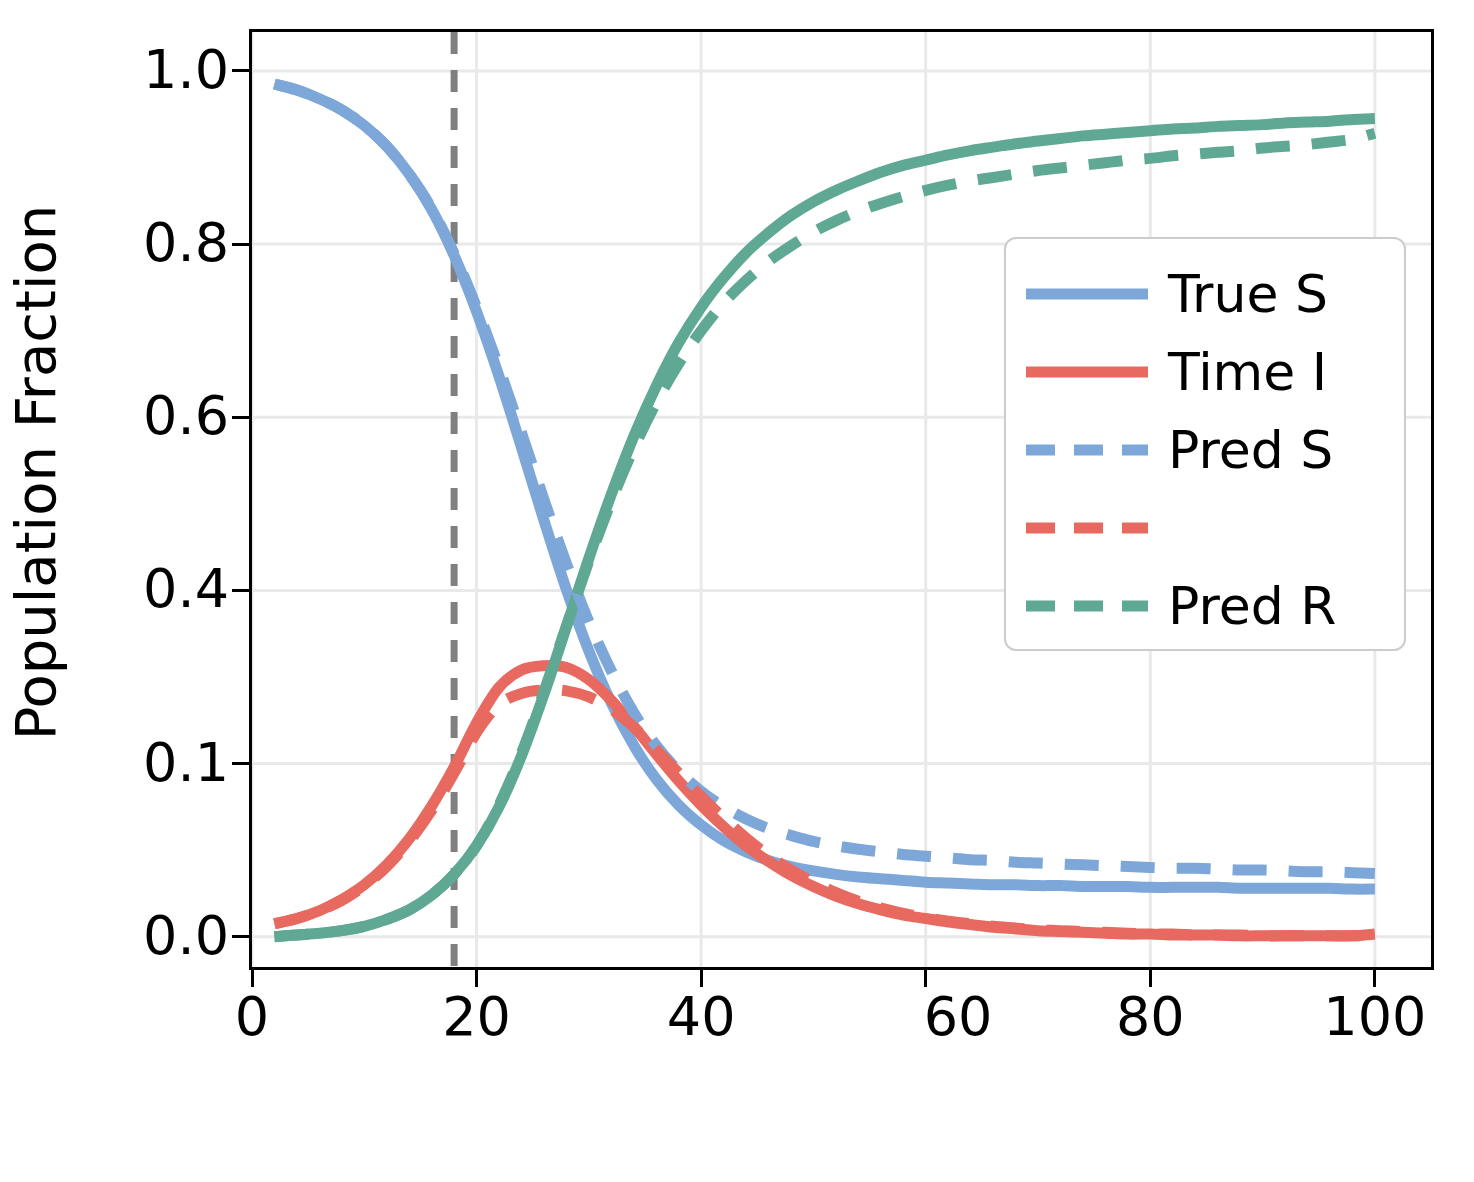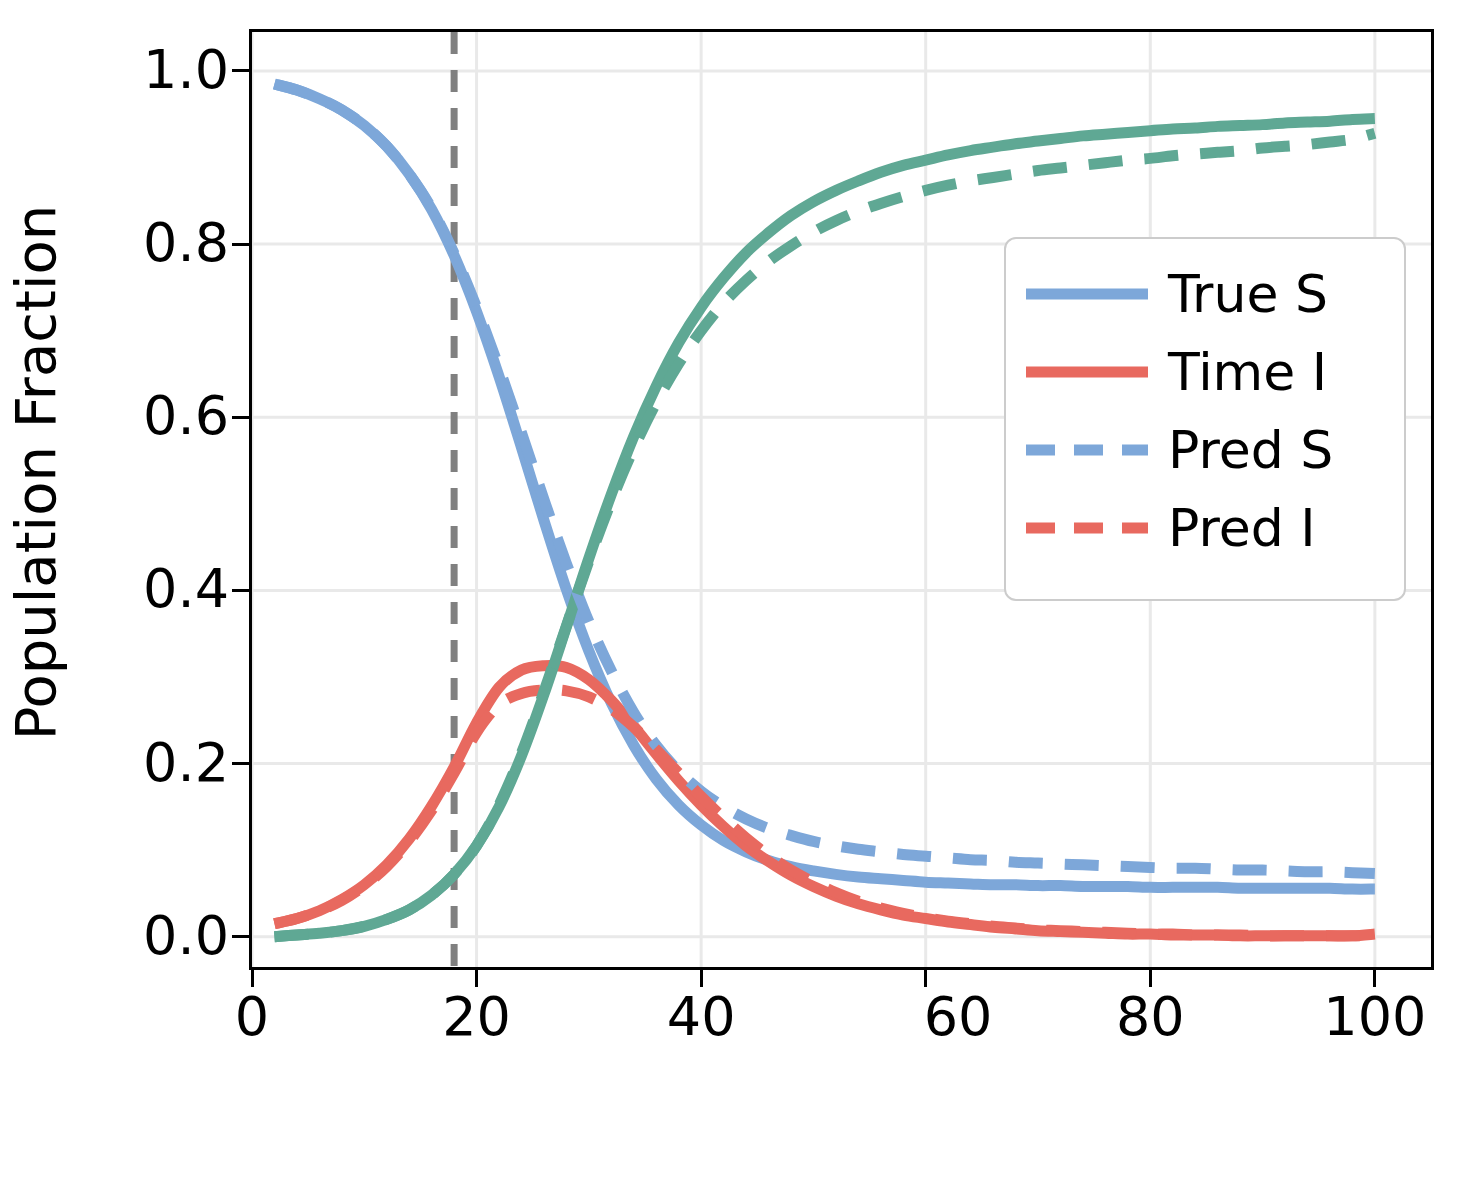--- a/index.html
+++ b/index.html
@@ -79,21 +79,21 @@
   
   #legend {
     position: absolute;
     left: 1004px;
     top: 237px;
     width: 402px;
     box-sizing: border-box;
     background: #ffffff;
     border: 2px solid #cccccc;
     border-radius: 12px;
-    padding: 16px 18px 32px 18px;
+    padding: 16px 18px 4px 18px;
   }
   .legend-row {
     display: flex;
     align-items: center;
     height: 78px;
   }
   .legend-swatch {
     width: 126px;
     height: 30px;
     flex: 0 0 126px;
@@ -141,21 +141,21 @@
           <path d="M 22.46 904.70 C 26.20 904.41, 37.43 903.54, 44.91 902.97 C 52.40 902.39, 59.89 901.96, 67.37 901.24 C 74.86 900.51, 82.34 899.79, 89.83 898.64 C 97.31 897.48, 104.80 896.19, 112.29 894.31 C 119.77 892.43, 127.26 890.13, 134.74 887.38 C 142.23 884.64, 149.71 881.90, 157.20 877.86 C 164.69 873.82, 172.17 869.06, 179.66 863.14 C 187.14 857.23, 194.63 850.59, 202.11 842.37 C 209.60 834.14, 217.09 825.34, 224.57 813.80 C 232.06 802.25, 239.54 788.55, 247.03 773.11 C 254.51 757.67, 262.00 740.06, 269.49 721.16 C 276.97 702.26, 284.46 680.91, 291.94 659.69 C 299.43 638.48, 306.91 615.69, 314.40 593.90 C 321.89 572.11, 329.37 549.75, 336.86 528.97 C 344.34 508.19, 351.83 487.99, 359.31 469.23 C 366.80 450.47, 374.29 432.87, 381.77 416.42 C 389.26 399.97, 396.74 384.68, 404.23 370.54 C 411.71 356.40, 419.20 343.55, 426.69 331.58 C 434.17 319.60, 441.66 308.78, 449.14 298.68 C 456.63 288.58, 464.11 279.35, 471.60 270.98 C 479.09 262.61, 486.57 255.39, 494.06 248.47 C 501.54 241.54, 509.03 235.19, 516.51 229.42 C 524.00 223.65, 531.49 218.74, 538.97 213.84 C 546.46 208.93, 553.94 204.17, 561.43 199.99 C 568.91 195.80, 576.40 192.19, 583.89 188.73 C 591.37 185.27, 598.86 182.09, 606.34 179.21 C 613.83 176.32, 621.31 173.87, 628.80 171.42 C 636.29 168.96, 643.77 166.66, 651.26 164.49 C 658.74 162.33, 666.23 160.31, 673.71 158.43 C 681.20 156.55, 688.69 154.82, 696.17 153.24 C 703.66 151.65, 711.14 150.21, 718.63 148.91 C 726.11 147.61, 733.60 146.60, 741.09 145.44 C 748.57 144.29, 756.06 143.14, 763.54 141.98 C 771.03 140.83, 778.51 139.53, 786.00 138.52 C 793.49 137.51, 800.97 136.79, 808.46 135.92 C 815.94 135.06, 823.43 134.19, 830.91 133.32 C 838.40 132.46, 845.89 131.59, 853.37 130.73 C 860.86 129.86, 868.34 128.85, 875.83 128.13 C 883.31 127.41, 890.80 127.12, 898.29 126.40 C 905.77 125.68, 913.26 124.52, 920.74 123.80 C 928.23 123.08, 935.71 122.65, 943.20 122.07 C 950.69 121.49, 958.17 120.92, 965.66 120.34 C 973.14 119.76, 980.63 119.33, 988.11 118.61 C 995.60 117.89, 1003.09 116.73, 1010.57 116.01 C 1018.06 115.29, 1025.54 114.85, 1033.03 114.28 C 1040.51 113.70, 1048.00 113.27, 1055.49 112.55 C 1062.97 111.82, 1070.46 110.81, 1077.94 109.95 C 1085.43 109.08, 1092.91 108.79, 1100.40 107.35 C 1107.89 105.91, 1119.11 102.30, 1122.86 101.29" fill="none" stroke="#5fa894" stroke-width="11" stroke-linecap="butt" stroke-linejoin="round" stroke-dasharray="34,22"></path>
         </g>
     </svg>
   </div>
 
   <div id="ylabel">Population Fraction</div>
 
   <div id="ytick-labels">
       <div class="ytick-label" style="top: 908.699px;">0.0</div>
       <div style="position: absolute; left: 232px; top: 935.199px; width: 17px; height: 3px; background: rgb(0, 0, 0);"></div>
-      <div class="ytick-label" style="top: 735.551px;">0.2</div>
+      <div class="ytick-label" style="top: 735.551px;">0.1</div>
       <div style="position: absolute; left: 232px; top: 762.051px; width: 17px; height: 3px; background: rgb(0, 0, 0);"></div>
       <div class="ytick-label" style="top: 562.403px;">0.4</div>
       <div style="position: absolute; left: 232px; top: 588.903px; width: 17px; height: 3px; background: rgb(0, 0, 0);"></div>
       <div class="ytick-label" style="top: 389.255px;">0.6</div>
       <div style="position: absolute; left: 232px; top: 415.755px; width: 17px; height: 3px; background: rgb(0, 0, 0);"></div>
       <div class="ytick-label" style="top: 216.106px;">0.8</div>
       <div style="position: absolute; left: 232px; top: 242.606px; width: 17px; height: 3px; background: rgb(0, 0, 0);"></div>
       <div class="ytick-label" style="top: 42.9583px;">1.0</div>
       <div style="position: absolute; left: 232px; top: 69.4583px; width: 17px; height: 3px; background: rgb(0, 0, 0);"></div>
     </div>
@@ -198,17 +198,24 @@
           </svg>
         </span>
         <span class="legend-label">Pred S</span>
       </div>
       <div class="legend-row">
         <span class="legend-swatch">
           <svg width="126" height="30">
             <line x1="2" x2="124" y1="15" y2="15" stroke="#e8695f" stroke-width="11" stroke-dasharray="29,19"></line>
           </svg>
         </span>
-        <span class="legend-label">Pred I</span>
+      </div>
+      <div class="legend-row">
+        <span class="legend-swatch">
+          <svg width="126" height="30">
+            <line x1="2" x2="124" y1="15" y2="15" stroke="#5fa894" stroke-width="11" stroke-dasharray="29,19"></line>
+          </svg>
+        </span>
+        <span class="legend-label">Pred R</span>
       </div>
     </div>
 
 </div>
 
 </body></html>

